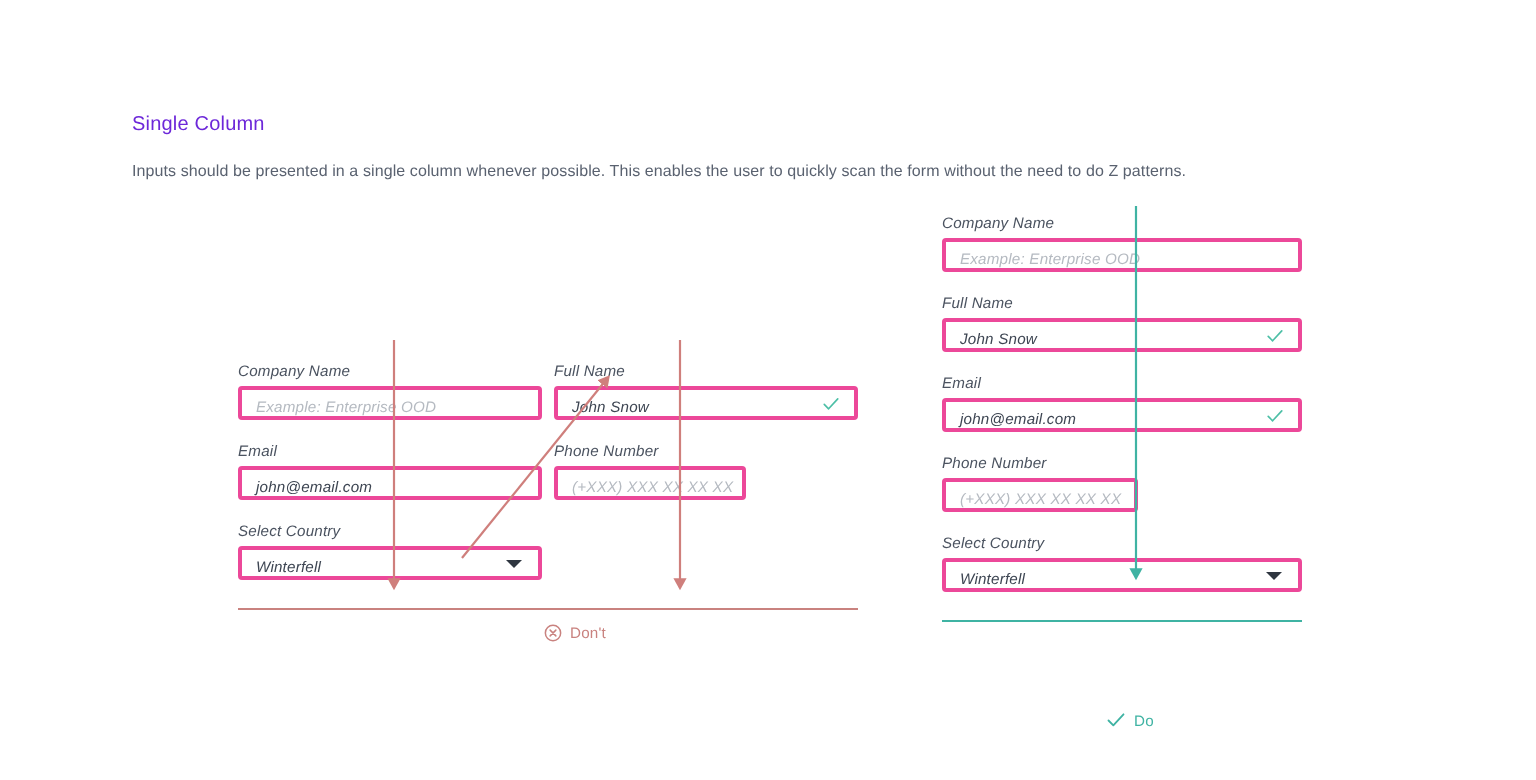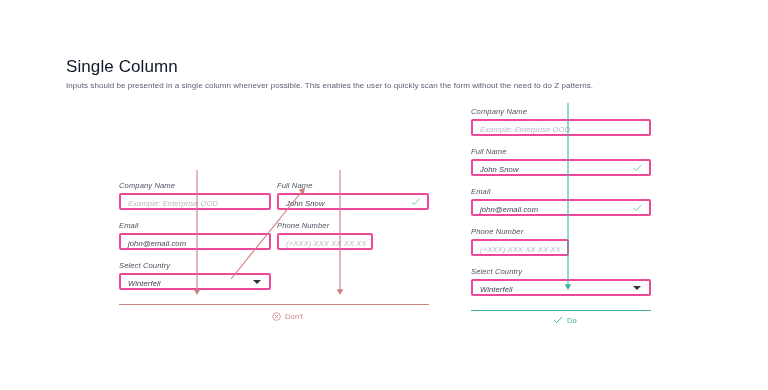--- a/index.html
+++ b/index.html
@@ -19,23 +19,23 @@
   .page {
     position: absolute;
     inset: 0;
   }
 
   
   .page-title {
     position: absolute;
     left: 66px;
     top: 57px;
-    font-size: 17px;
+    font-size: 10px;
     font-weight: 400;
-    color: #0f172a;
+    color: #6d28d9;
     letter-spacing: 0.1px;
   }
   .page-desc {
     position: absolute;
     left: 66px;
     top: 81px;
     font-size: 8px;
     color: #5a6270;
     letter-spacing: 0.05px;
     white-space: nowrap;
@@ -105,21 +105,21 @@
 
   .verdict {
     position: absolute;
     display: flex;
     align-items: center;
     gap: 4px;
     font-size: 7.6px;
     letter-spacing: 0.1px;
   }
   .verdict.dont { color: #c9827f; justify-content: space-between; }
-  .verdict.do   { color: #3fb3a3; }
+  .verdict.do   { color: #3fb3a3; margin-top: 40px; }
 
   .verdict svg { display: block; }
 
   
   .arrow-layer {
     position: absolute;
     left: 0; top: 0;
     width: 768px; height: 390px;
     pointer-events: none;
   }

